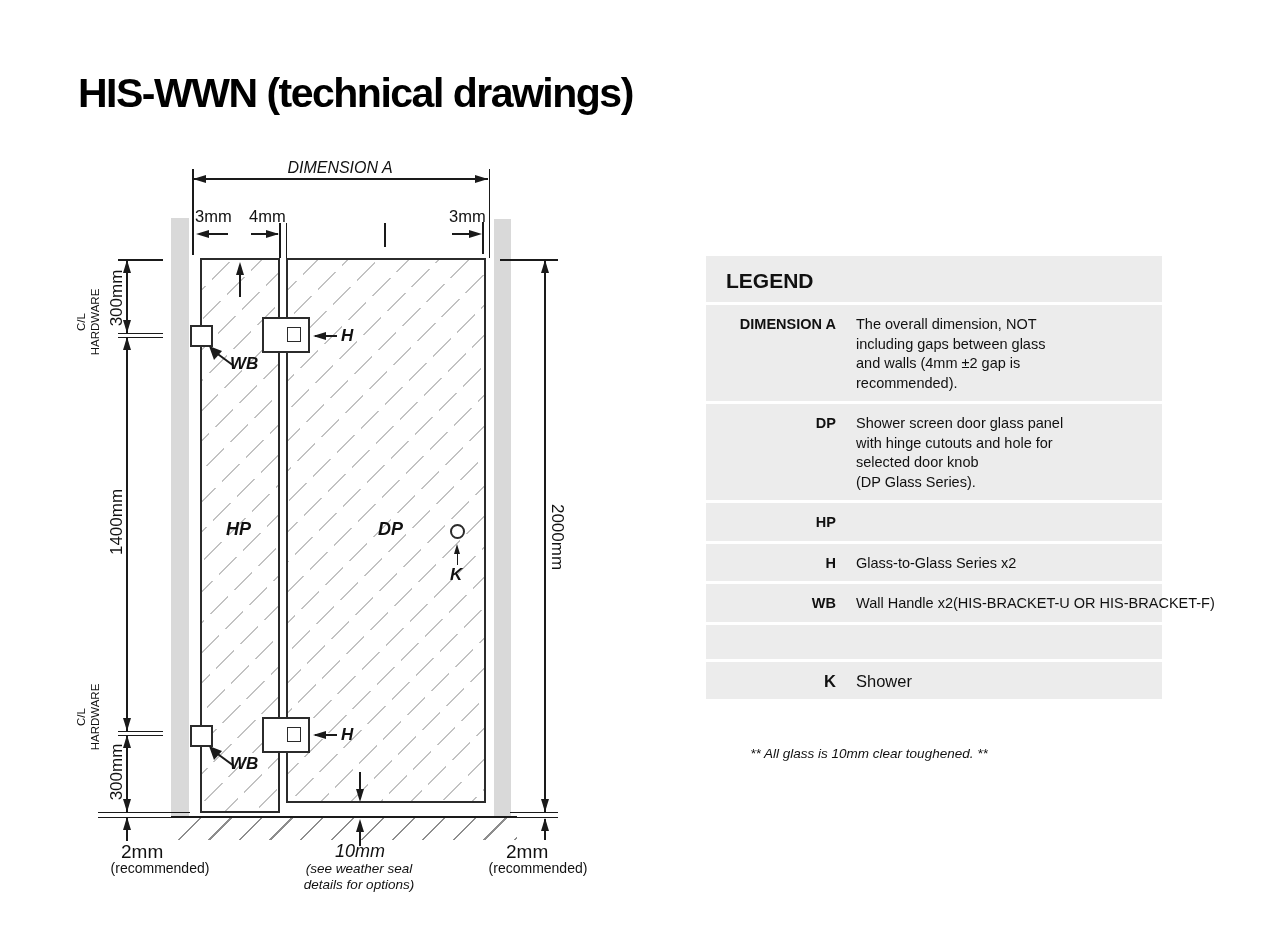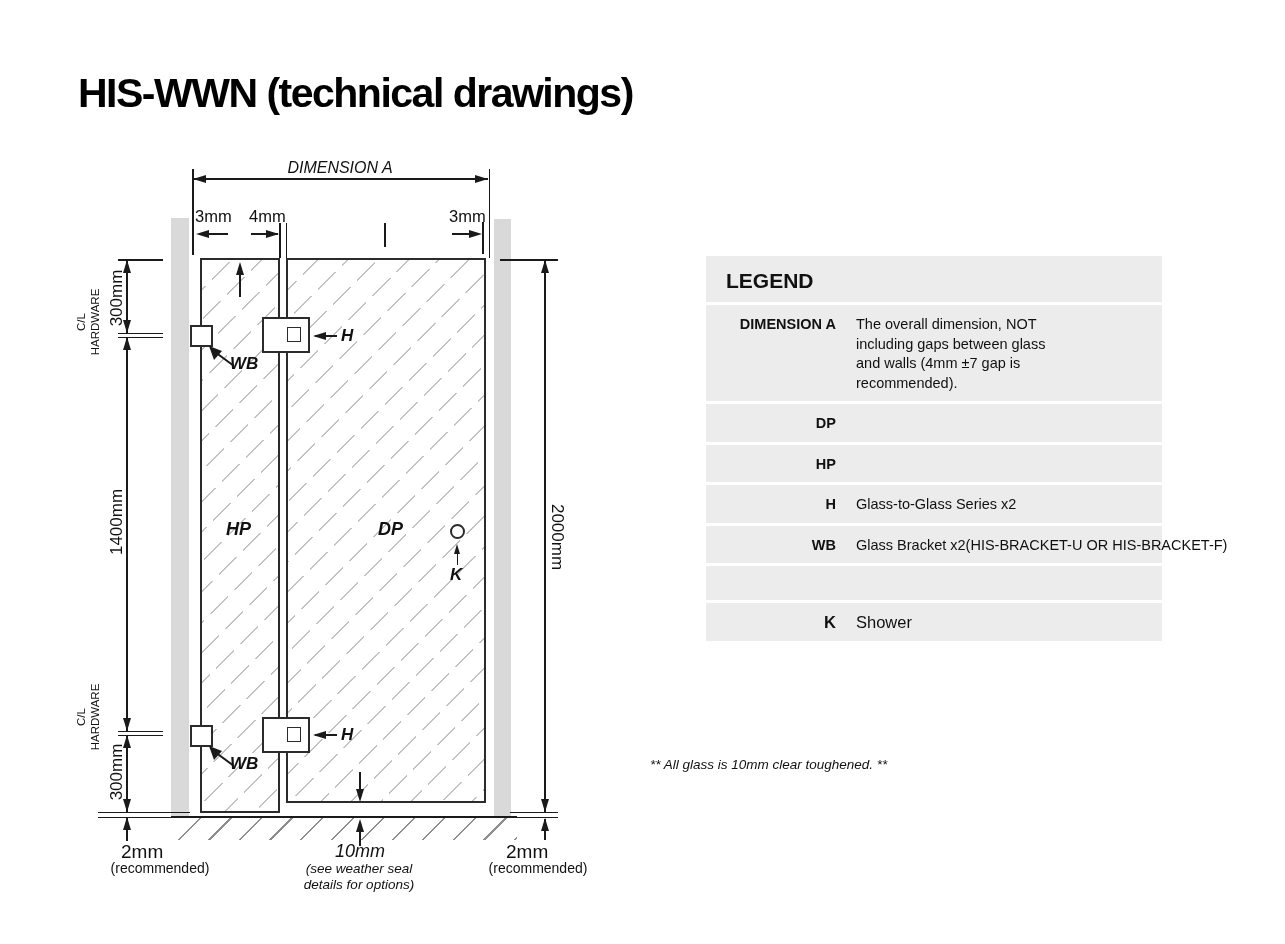--- a/index.html
+++ b/index.html
@@ -33,22 +33,22 @@
   
   .legend{position:absolute;left:690px;top:256px;width:456px;background:#ececec;margin-left:16px;}
   .legend-title{font-size:21px;font-weight:bold;padding:13px 0 9px 20px;color:#111;}
   .lrow{display:grid;grid-template-columns:130px 1fr;column-gap:20px;border-top:3px solid #fff;
         padding:10px 0 8px;font-size:14.5px;line-height:19.5px;}
   .lrow .k{font-weight:bold;text-align:right;}
   .lrow .d{white-space:pre-line;}
   .lrow.nowrap .d{white-space:nowrap;overflow:visible;}
   .lrow.empty{min-height:16px;}
   .lrow.krow{font-size:16.5px;}
-  .footnote{position:absolute;left:650px;top:746px;width:390px;text-align:left;
-            font-size:13.5px;font-style:italic;color:#111;margin-top:11px;}
+  .footnote{position:absolute;left:674px;top:746px;width:390px;text-align:center;
+            font-size:13.5px;font-style:italic;color:#111;}
 </style>
 </head>
 <body>
 
 <div class="stage">
 
   <div class="title">HIS-WWN (technical drawings)</div>
 
   <div class="abs" style="left:0;top:0;width:690px;height:944px;">
 
@@ -175,36 +175,40 @@
     <div class="t b it" style="left:450px;top:565px;font-size:17px;">K</div>
   </div>
 
   <div class="legend">
     <div class="legend-title">LEGEND</div>
 
     <div class="lrow">
       <span class="k">DIMENSION A</span>
       <span class="d">The overall dimension, NOT
 including gaps between glass
-and walls (4mm ±7 gap is
+and walls (4mm ±2 gap is
 recommended).</span>
     </div>
     <div class="lrow">
       <span class="k">DP</span>
+      <span class="d">Shower screen door glass panel
+with hinge cutouts and hole for
+selected door knob
+(DP Glass Series).</span>
     </div>
     <div class="lrow">
       <span class="k">HP</span>
     </div>
     <div class="lrow">
       <span class="k">H</span>
       <span class="d">Glass-to-Glass Series x2</span>
     </div>
     <div class="lrow nowrap">
       <span class="k">WB</span>
-      <span class="d">Glass Bracket x2(HIS-BRACKET-U OR HIS-BRACKET-F)</span>
+      <span class="d">Wall Handle x2(HIS-BRACKET-U OR HIS-BRACKET-F)</span>
     </div>
     <div class="lrow empty">
       <span class="k"></span>
       <span class="d"></span>
     </div>
     <div class="lrow krow">
       <span class="k">K</span>
       <span class="d">Shower</span>
     </div>
   </div>

